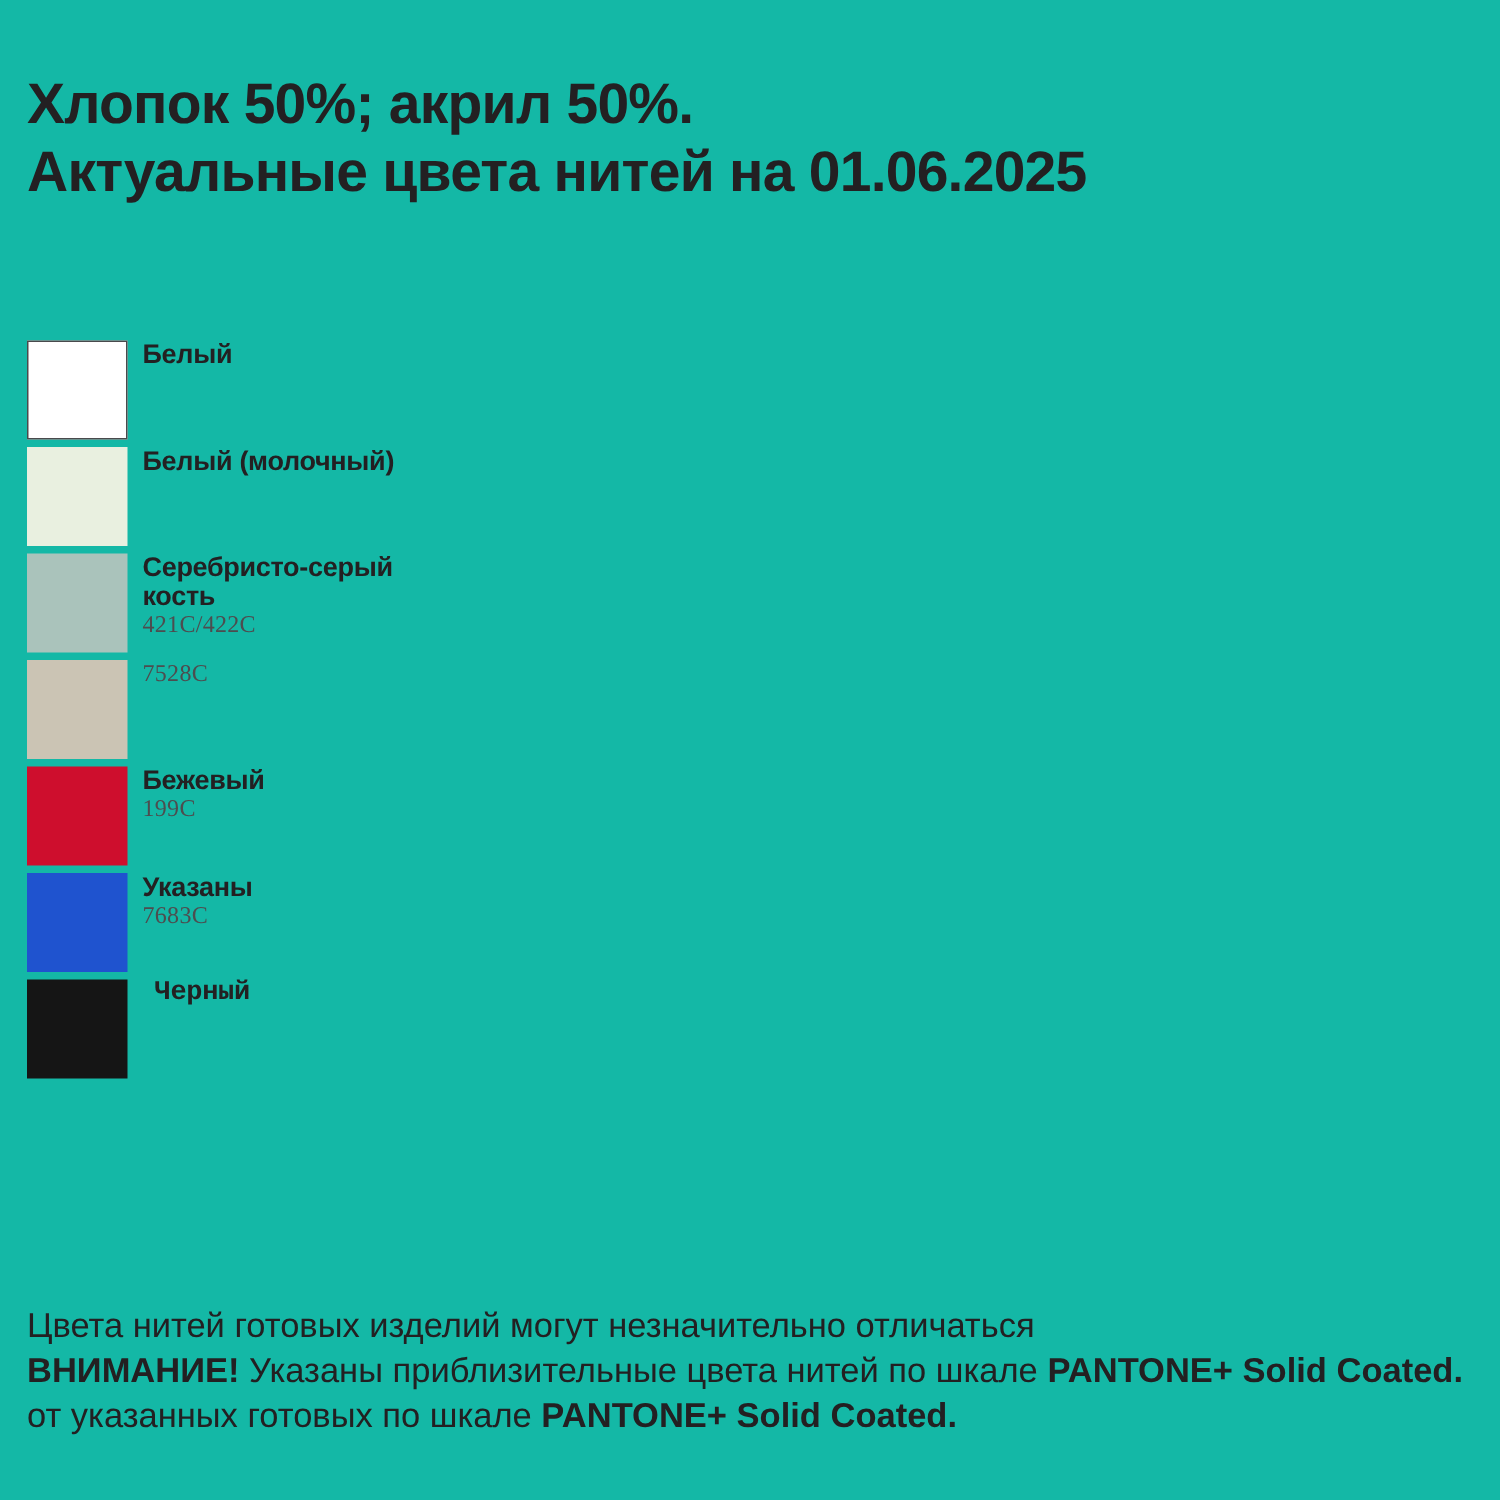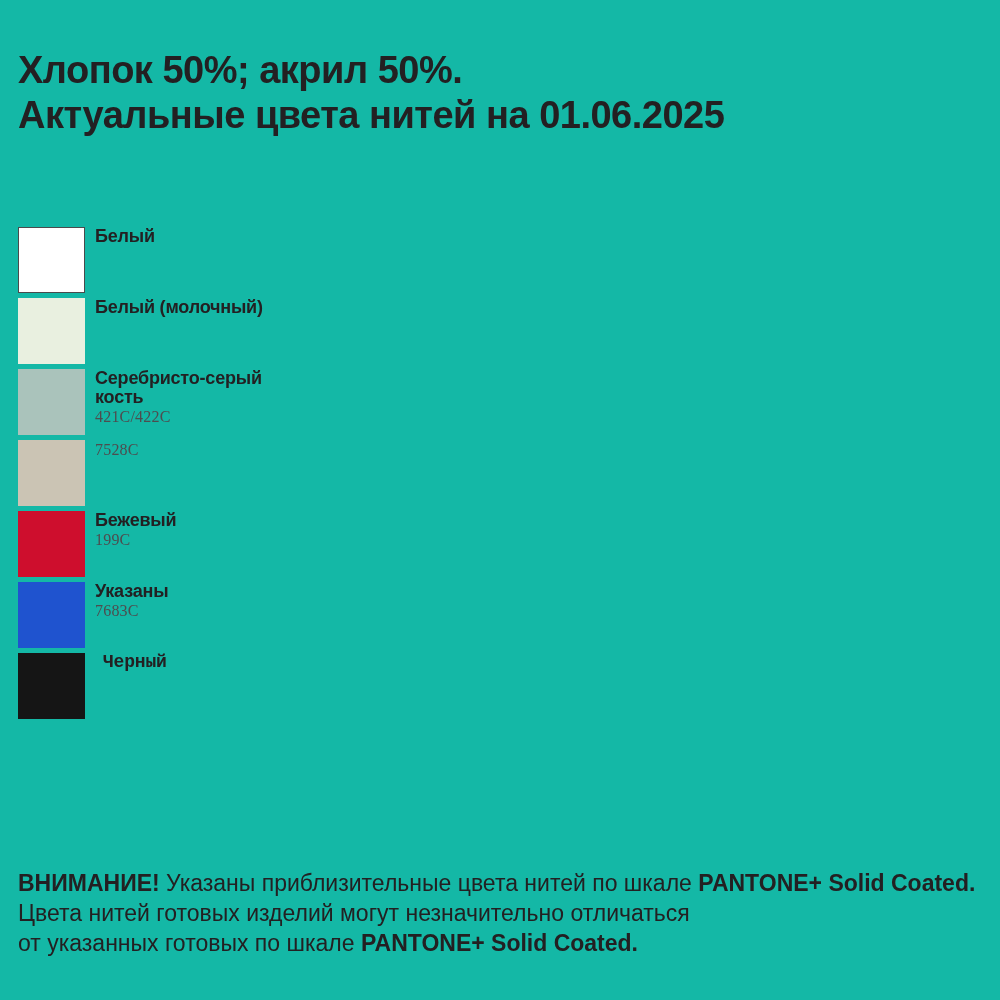--- a/index.html
+++ b/index.html
@@ -144,18 +144,18 @@
       <div class="label">
         <div class="name">Черный</div>
         <div class="name"></div>
         <div class="code"></div>
       </div>
     </div>
 
   </div>
 
   <div class="footer">
+    <p>Цвета нитей готовых изделий могут незначительно отличаться</p>
     <p><span class="b">ВНИМАНИЕ!</span><span> Указаны приблизительные цвета нитей по шкале </span><span class="b">PANTONE+ Solid Coated.</span></p>
-    <p>Цвета нитей готовых изделий могут незначительно отличаться</p>
     <p><span>от указанных готовых по шкале </span><span class="b">PANTONE+ Solid Coated.</span></p>
   </div>
 
 </div>
 
 </body></html>

